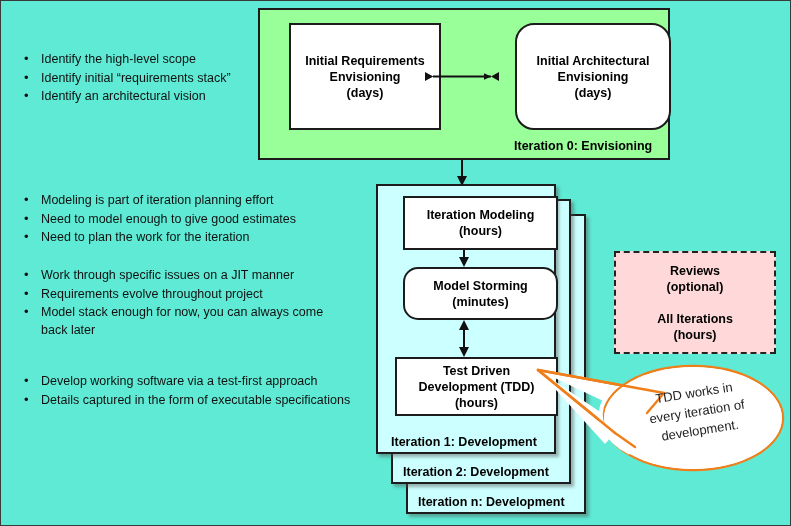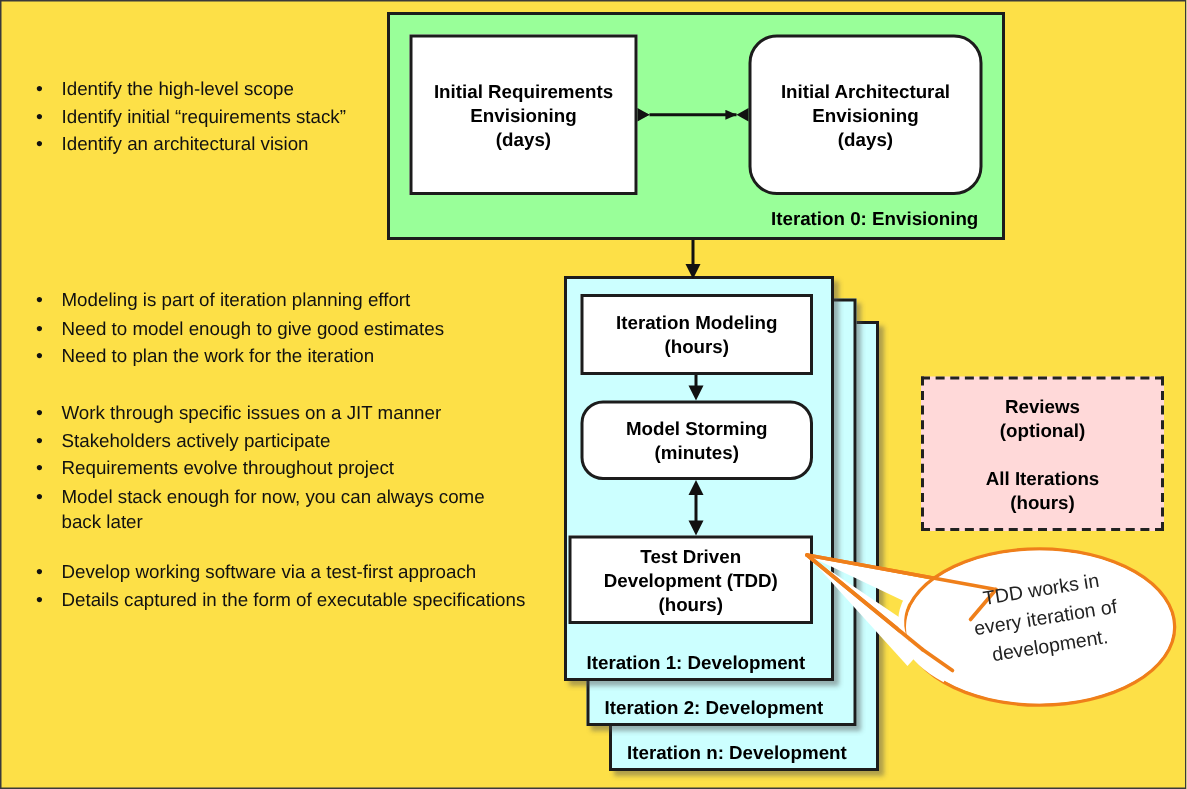--- a/index.html
+++ b/index.html
@@ -4,21 +4,21 @@
 <style>
   html,body{margin:0;padding:0;background:#ffffff;}
   body{
     font-family:"Liberation Sans", sans-serif;
     -webkit-font-smoothing:antialiased;
   }
   #canvas{
     position:relative;
     width:791px;
     height:526px;
-    background:#fde047;
+    background:#5eead4;
     border:1px solid #3a3a3a;
     box-sizing:border-box;
     overflow:hidden;
   }
 
   
   .bullets{
     position:absolute;
     font-size:12.5px;
     color:#111;
@@ -50,20 +50,21 @@
     box-sizing:border-box;
     display:flex;
     align-items:center;
     justify-content:center;
     text-align:center;
     font-weight:bold;
     font-size:12.5px;
     color:#000;
     line-height:16px;
     white-space:pre-line;
+    margin-left:16px;
   }
 
   
   .phase-green{
     position:absolute;
     background:#99ff99;
     border:2px solid #1c1c1c;
     box-sizing:border-box;
   }
   .phase-label{
@@ -135,21 +136,20 @@
     <ul>
       <li>Modeling is part of iteration planning effort</li>
       <li>Need to model enough to give good estimates</li>
       <li>Need to plan the work for the iteration</li>
     </ul>
   </div>
 
   <div class="bullets" style="left:14px;top:266px;width:330px;">
     <ul>
       <li>Work through specific issues on a JIT manner</li>
-      <li>Stakeholders actively participate</li>
       <li>Requirements evolve throughout project</li>
       <li>Model stack enough for now, you can always come
 back later</li>
     </ul>
   </div>
 
   <div class="bullets" style="left:14px;top:372px;width:360px;">
     <ul>
       <li>Develop working software via a test-first approach</li>
       <li>Details captured in the form of executable specifications</li>

